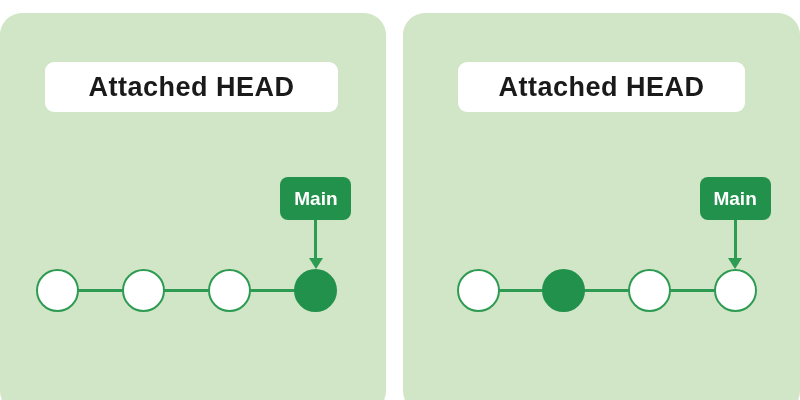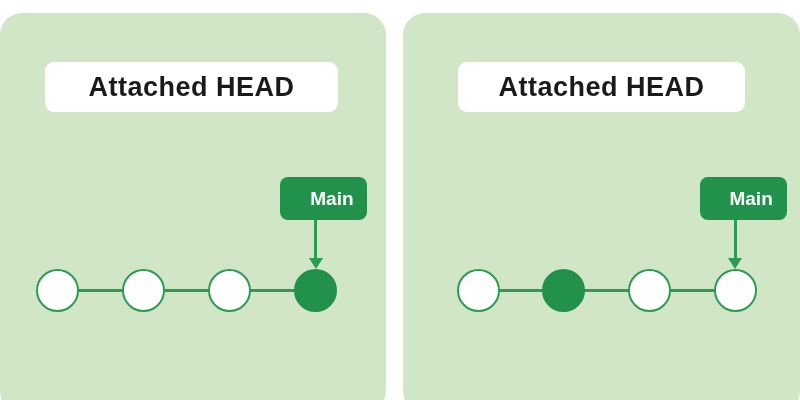--- a/index.html
+++ b/index.html
@@ -51,21 +51,20 @@
   }
   .branch-label {
     position: absolute;
     width: 71px;
     height: 43px;
     background: var(--label-bg, #21914c);
     border-radius: 8px;
     display: flex;
     align-items: center;
     justify-content: center;
-    padding-left: 16px;
   }
   .branch-label-text {
     color: var(--label-text, #ffffff);
     font-size: 19px;
     font-weight: bold;
   }
   .graph-line {
     position: absolute;
     height: 3px;
     background: var(--stroke, #2e9b52);

